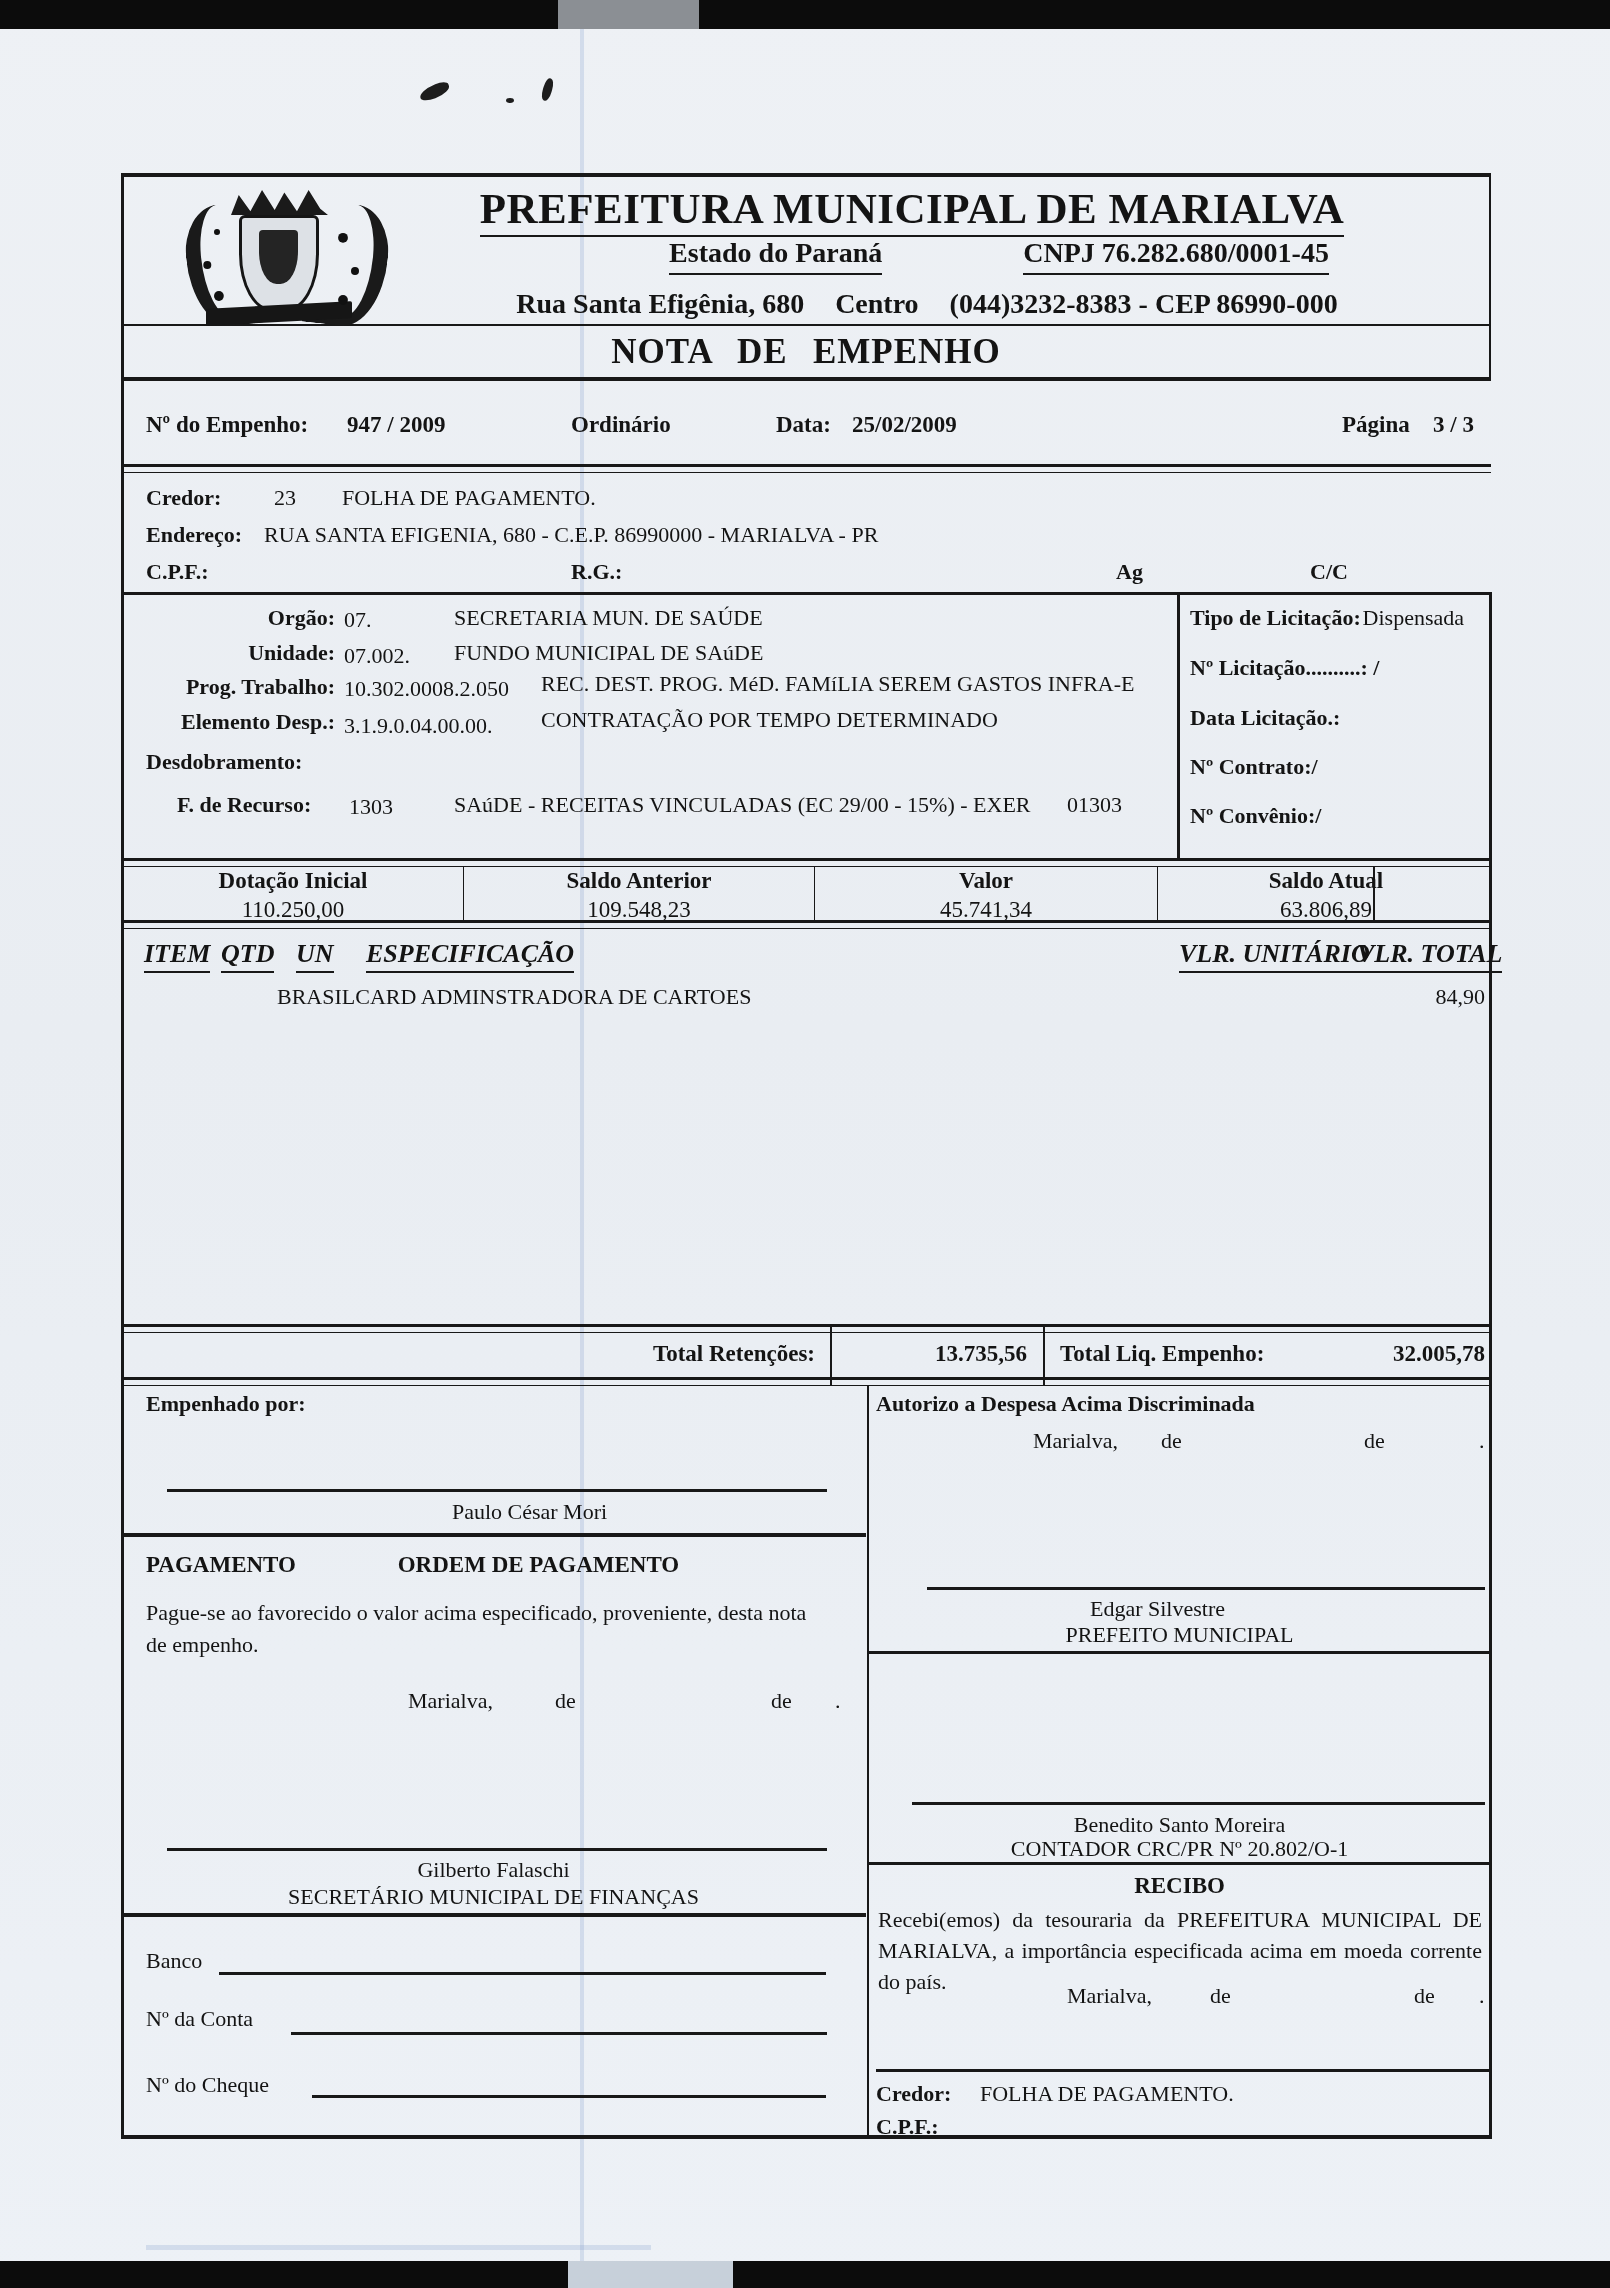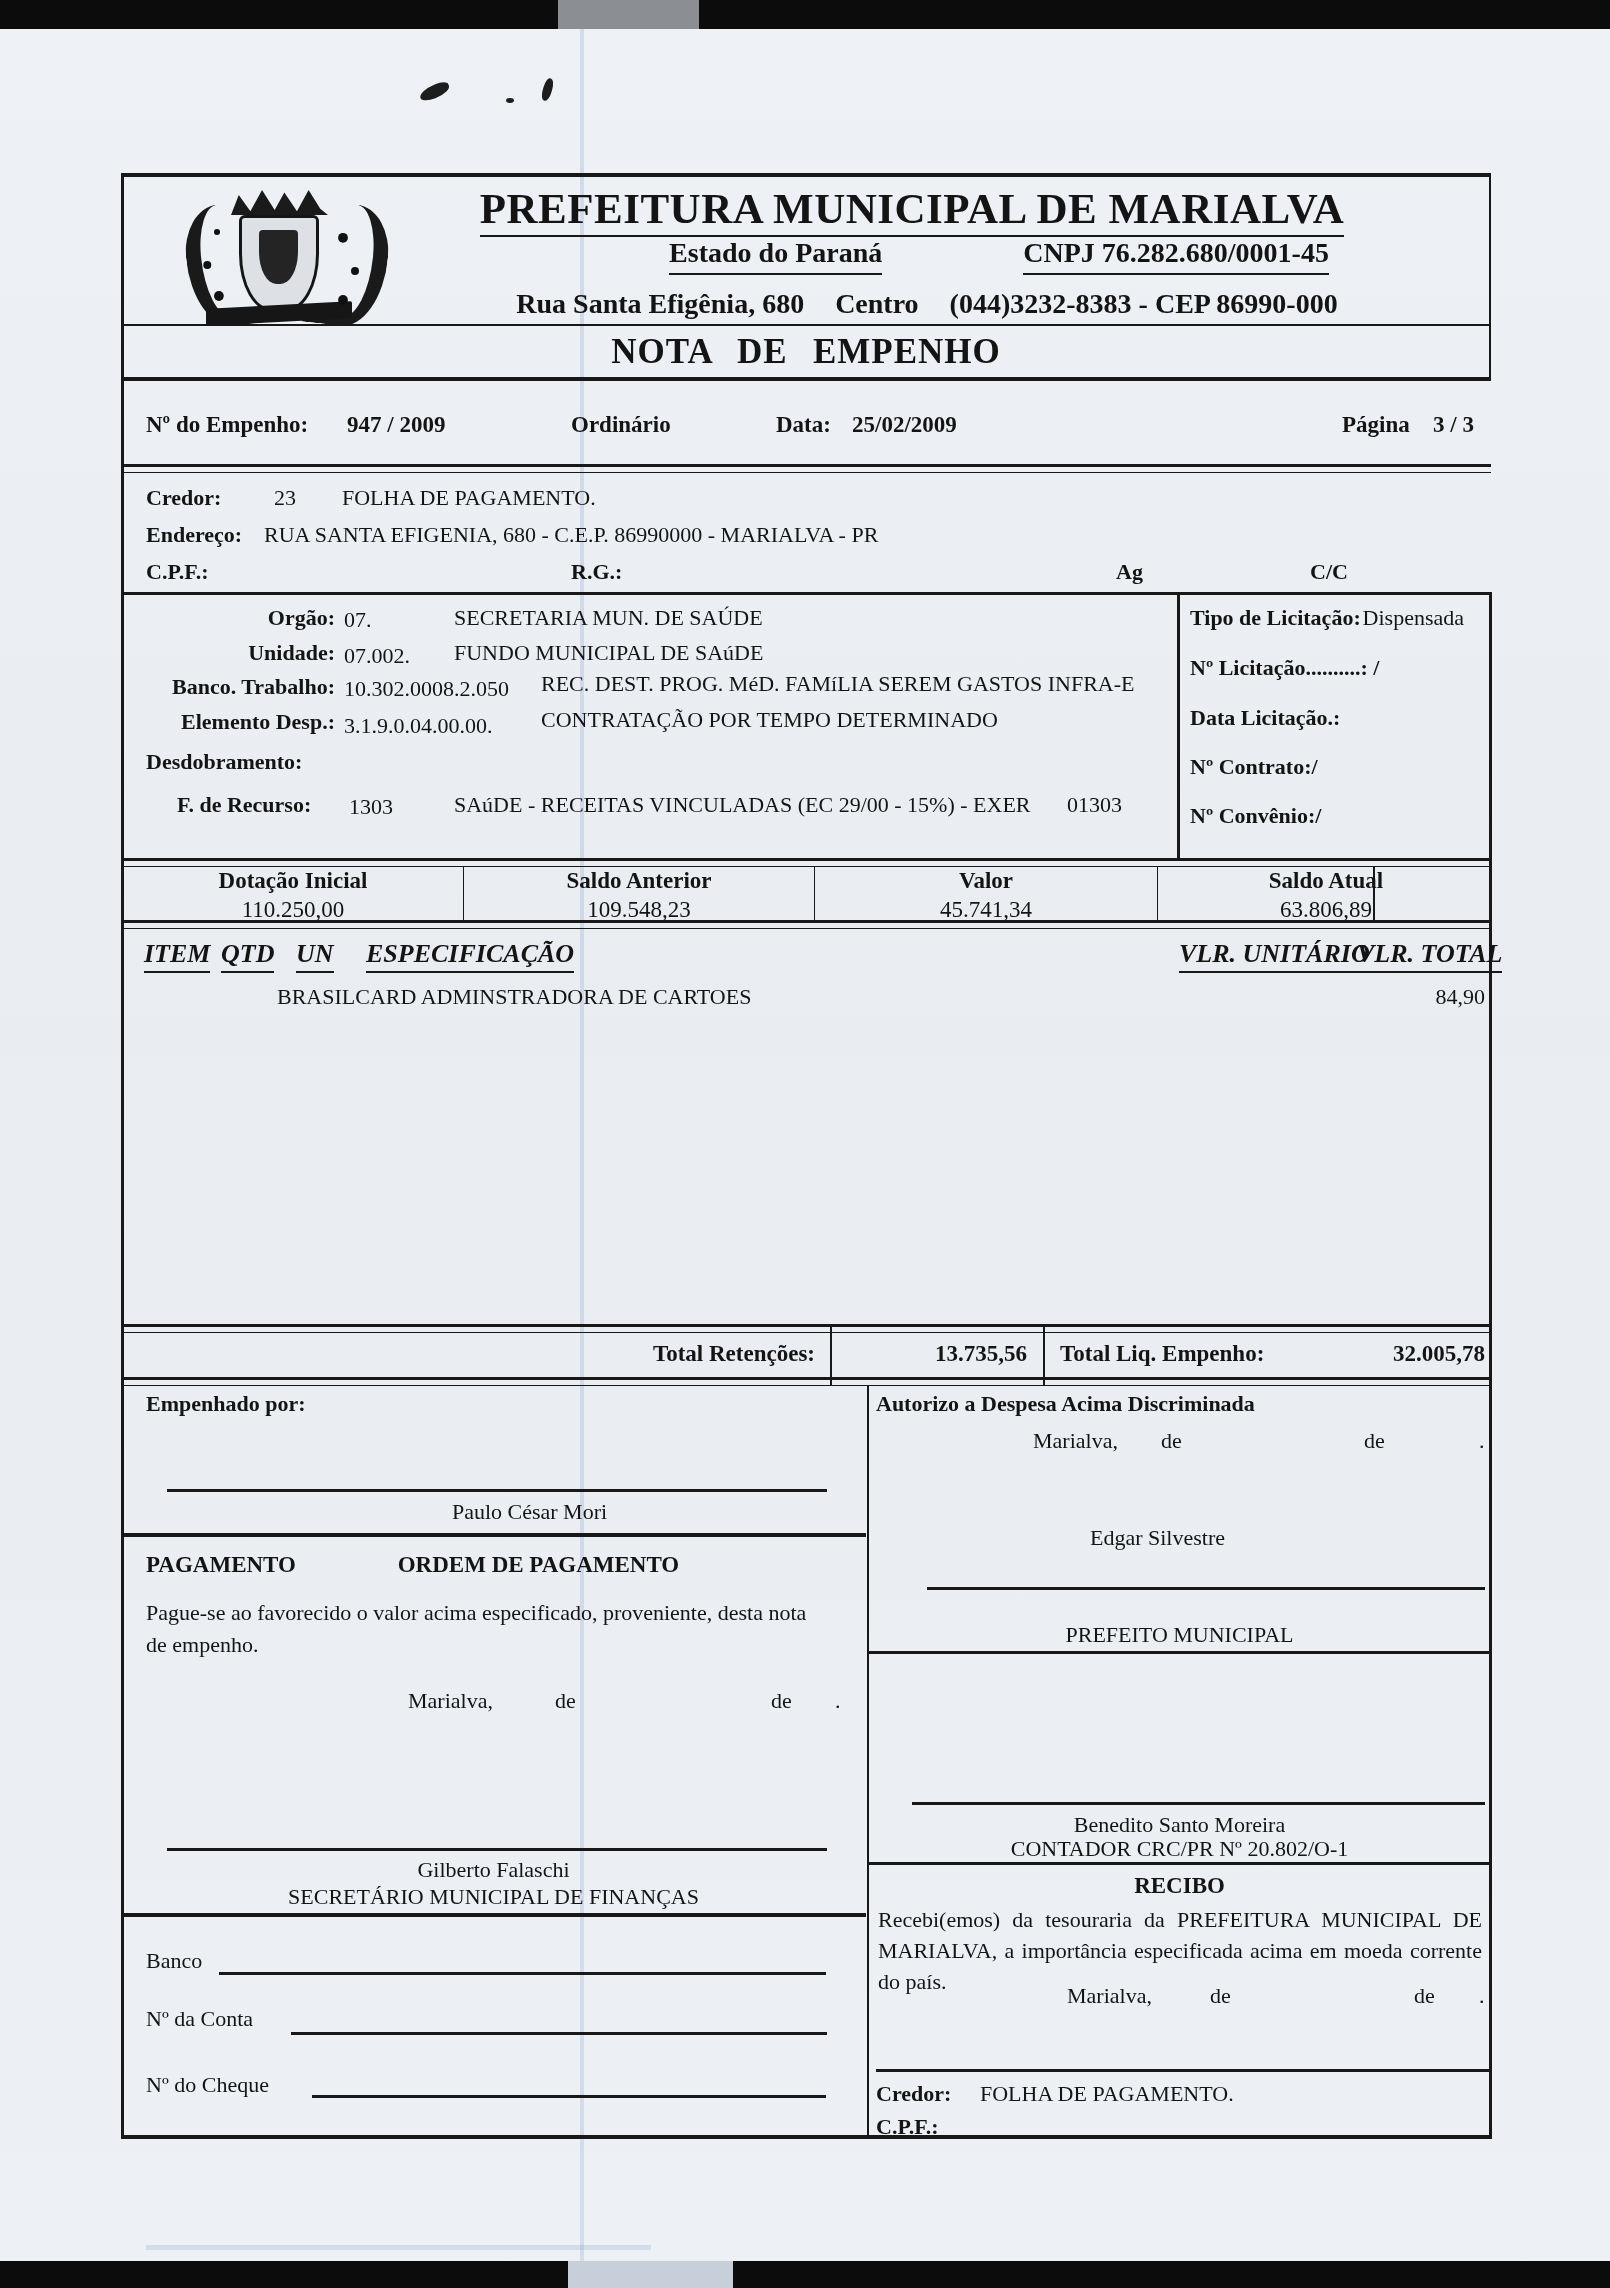--- a/index.html
+++ b/index.html
@@ -128,21 +128,21 @@
   <div class="hl" style="left:121px;top:592px;width:1370px;"></div>
 
   <span class="abs t22 b rt" style="left:126px;top:604px;width:209px;">Orgão:</span>
   <span class="abs t22" style="left:344px;top:606px;">07.</span>
   <span class="abs t22" style="left:454px;top:604px;">SECRETARIA MUN. DE SAÚDE</span>
 
   <span class="abs t22 b rt" style="left:126px;top:639px;width:209px;">Unidade:</span>
   <span class="abs t22" style="left:344px;top:642px;">07.002.</span>
   <span class="abs t22" style="left:454px;top:639px;">FUNDO MUNICIPAL DE SAúDE</span>
 
-  <span class="abs t22 b rt" style="left:126px;top:673px;width:209px;">Banco. Trabalho:</span>
+  <span class="abs t22 b rt" style="left:126px;top:673px;width:209px;">Prog. Trabalho:</span>
   <span class="abs t22" style="left:344px;top:675px;">10.302.0008.2.050</span>
   <span class="abs t22" style="left:541px;top:670px;">REC. DEST. PROG. MéD. FAMíLIA SEREM GASTOS INFRA-E</span>
 
   <span class="abs t22 b rt" style="left:126px;top:708px;width:209px;">Elemento Desp.:</span>
   <span class="abs t22" style="left:344px;top:712px;">3.1.9.0.04.00.00.</span>
   <span class="abs t22" style="left:541px;top:706px;">CONTRATAÇÃO POR TEMPO DETERMINADO</span>
 
   <span class="abs t22 b" style="left:146px;top:748px;">Desdobramento:</span>
 
   <span class="abs t22 b" style="left:177px;top:791px;">F. de Recurso:</span>
@@ -233,21 +233,21 @@
   <span class="abs t22" style="left:146px;top:2071px;">Nº do Cheque</span>
   <div class="hl" style="left:312px;top:2095px;width:514px;"></div>
 
   <span class="abs t22 b" style="left:876px;top:1390px;">Autorizo a Despesa Acima Discriminada</span>
   <span class="abs t22" style="left:1033px;top:1427px;">Marialva,</span>
   <span class="abs t22" style="left:1161px;top:1427px;">de</span>
   <span class="abs t22" style="left:1364px;top:1427px;">de</span>
   <span class="abs t22" style="left:1479px;top:1427px;">.</span>
 
   <div class="hl" style="left:927px;top:1587px;width:558px;"></div>
-  <span class="abs t22 ctr" style="left:868px;top:1524px;width:579px;">Edgar Silvestre</span>
+  <span class="abs t22 ctr" style="left:868px;top:1595px;width:579px;">Edgar Silvestre</span>
   <span class="abs t22 ctr" style="left:868px;top:1621px;width:623px;">PREFEITO MUNICIPAL</span>
   <div class="hl" style="left:868px;top:1651px;width:623px;"></div>
 
   <div class="hl" style="left:912px;top:1802px;width:573px;"></div>
   <span class="abs t22 ctr" style="left:868px;top:1811px;width:623px;">Benedito Santo Moreira</span>
   <span class="abs t22 ctr" style="left:868px;top:1835px;width:623px;">CONTADOR CRC/PR Nº 20.802/O-1</span>
   <div class="hl" style="left:868px;top:1862px;width:623px;"></div>
 
   <span class="abs t24 b ctr" style="left:868px;top:1872px;width:623px;">RECIBO</span>
   <div class="abs t22 jst" style="left:878px;top:1905px;width:604px;line-height:1.4;">Recebi(emos) da tesouraria da PREFEITURA MUNICIPAL DE MARIALVA, a importância especificada acima em moeda corrente do país.</div>

